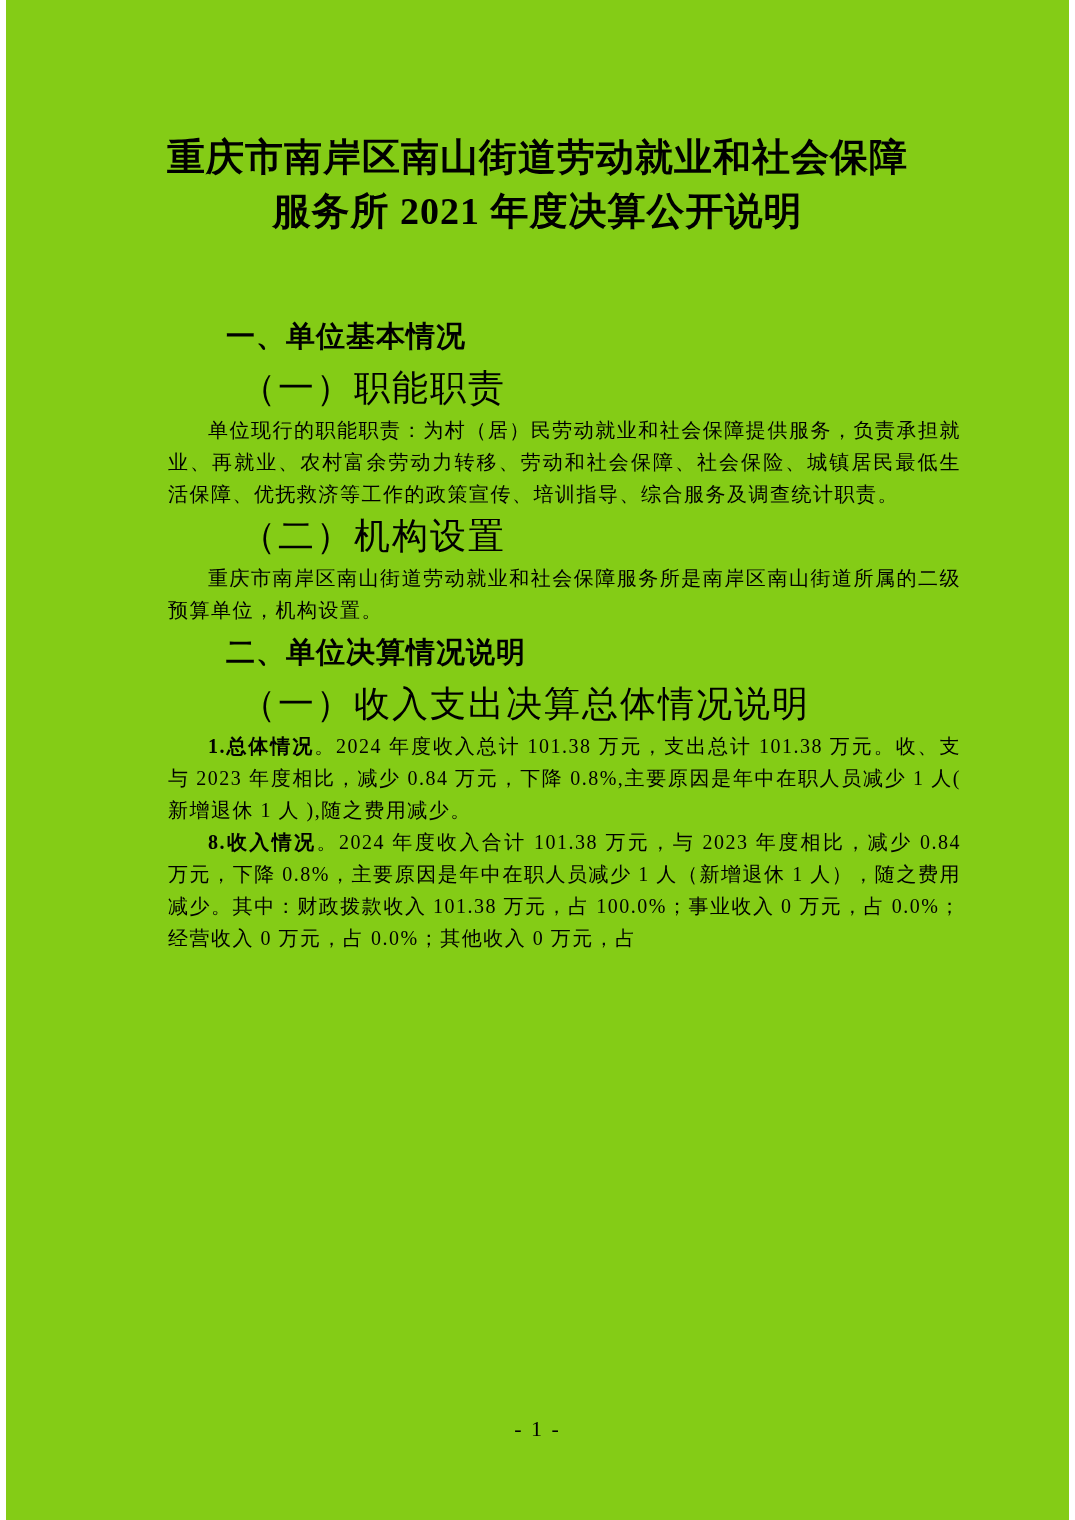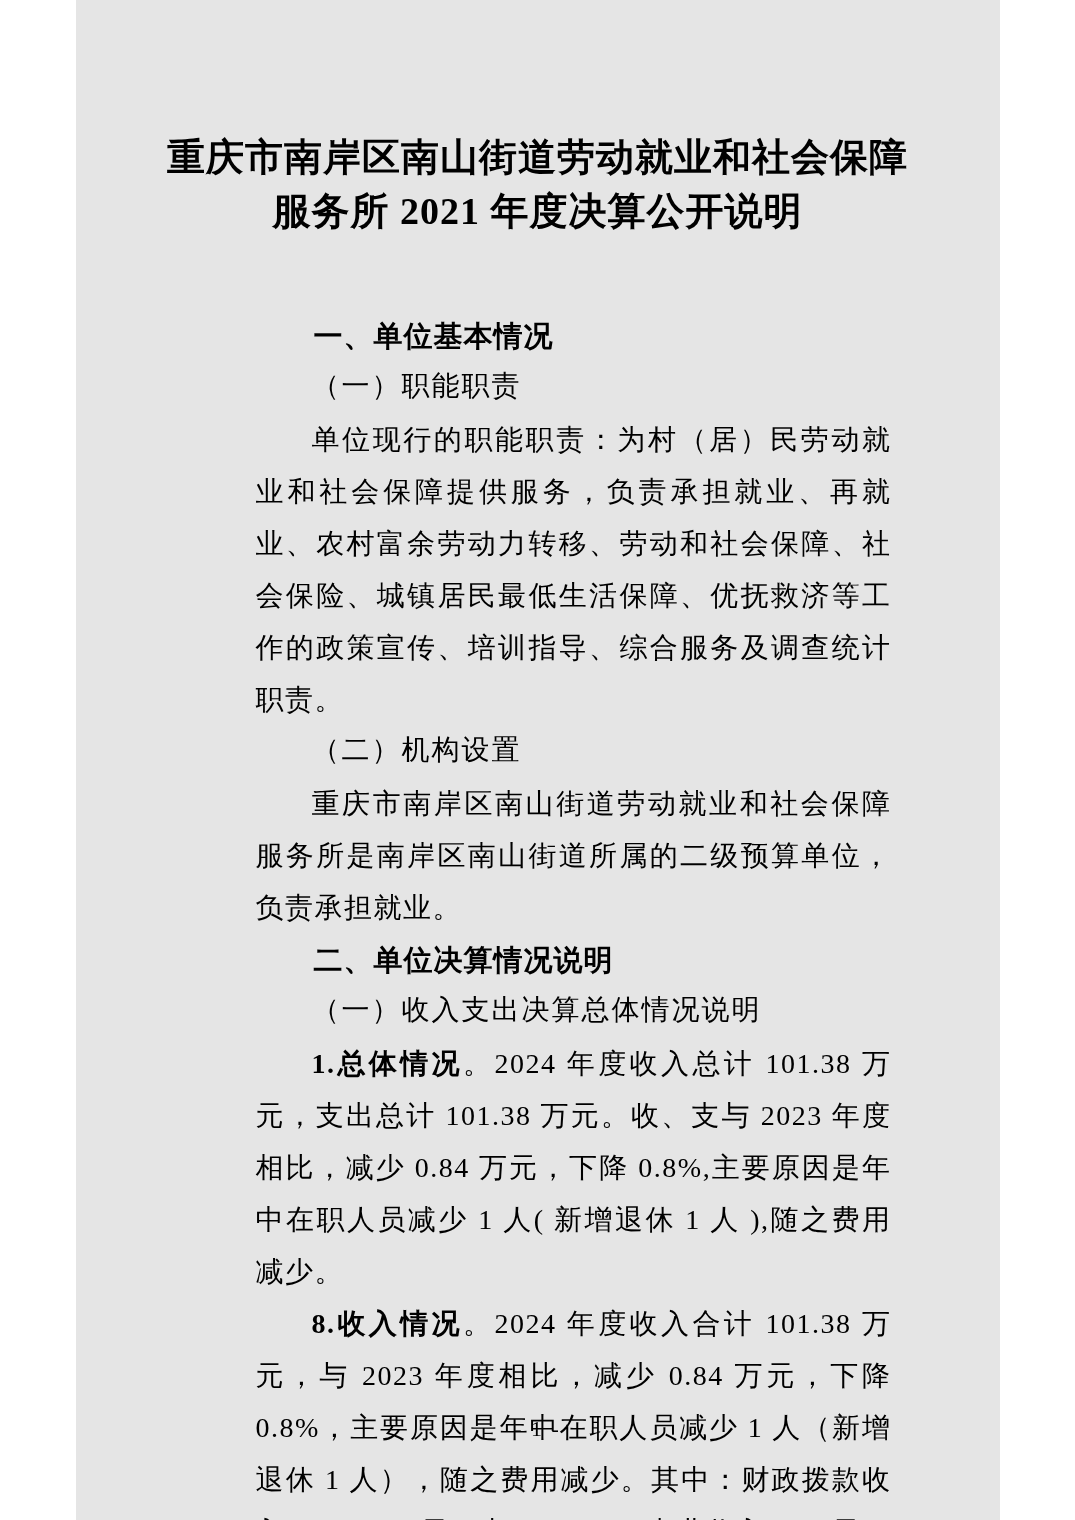--- a/index.html
+++ b/index.html
@@ -1,58 +1,57 @@
 <!DOCTYPE html>
 <html><head>
 <meta charset="utf-8">
 <style>
   * { margin: 0; padding: 0; box-sizing: border-box; }
   html, body { background: #ffffff; }
   .page {
     position: relative;
-    width: 924px;
+    width: 1063px;
     height: 1520px;
     margin: 0 auto;
-    background: #e5e5e5;
+    background: #84cc16;
     color: #000000;
     overflow: hidden;
   }
   .title {
     padding-top: 130px;
     text-align: center;
     font-family: "Liberation Serif", serif;
     font-weight: bold;
     font-size: 38px;
     line-height: 54px;
     letter-spacing: 1px;
   }
   .content {
     margin-top: 72px;
     padding-left: 162px;
     padding-right: 108px;
-    margin-left: 18px;
   }
   .content p { text-indent: 2em; }
   .h1 {
     font-family: "Liberation Sans", sans-serif;
     font-weight: bold;
     font-size: 29px;
     line-height: 52px;
     letter-spacing: 1px;
   }
   .h2 {
-    font-family: Liberation Mono, monospace;
-    font-size: 28px;
+    font-family: Liberation Serif, serif;
+    font-size: 36px;
     line-height: 52px;
     letter-spacing: 2px;
   }
   .para {
     font-family: "Liberation Serif", serif;
-    font-size: 28px;
-    line-height: 52px;
+    font-size: 20px;
+    line-height: 32px;
     letter-spacing: 1.5px;
     text-align: justify;
   }
   .lead { font-weight: bold; }
   .footer {
     position: absolute;
     left: 0;
     right: 0;
     bottom: 78px;
     text-align: center;
@@ -69,21 +68,21 @@
   <div class="title">
     <div>重庆市南岸区南山街道劳动就业和社会保障</div>
     <div>服务所 2021 年度决算公开说明</div>
   </div>
 
   <div class="content">
     <p class="h1">一、单位基本情况</p>
     <p class="h2">（一）职能职责</p>
     <p class="para">单位现行的职能职责：为村（居）民劳动就业和社会保障提供服务，负责承担就业、再就业、农村富余劳动力转移、劳动和社会保障、社会保险、城镇居民最低生活保障、优抚救济等工作的政策宣传、培训指导、综合服务及调查统计职责。</p>
     <p class="h2">（二）机构设置</p>
-    <p class="para">重庆市南岸区南山街道劳动就业和社会保障服务所是南岸区南山街道所属的二级预算单位，负责承担就业。</p>
+    <p class="para">重庆市南岸区南山街道劳动就业和社会保障服务所是南岸区南山街道所属的二级预算单位，机构设置。</p>
     <p class="h1">二、单位决算情况说明</p>
     <p class="h2">（一）收入支出决算总体情况说明</p>
     <p class="para"><span class="lead">1.总体情况</span><span>。2024 年度收入总计 101.38 万元，支出总计 101.38 万元。收、支与 2023 年度相比，减少 0.84 万元，下降 0.8%,主要原因是年中在职人员减少 1 人( 新增退休 1 人 ),随之费用减少。</span></p>
     <p class="para"><span class="lead">8.收入情况</span><span>。2024 年度收入合计 101.38 万元，与 2023 年度相比，减少 0.84 万元，下降 0.8%，主要原因是年中在职人员减少 1 人（新增退休 1 人），随之费用减少。其中：财政拨款收入 101.38 万元，占 100.0%；事业收入 0 万元，占 0.0%；经营收入 0 万元，占 0.0%；其他收入 0 万元，占</span></p>
   </div>
 
   <div class="footer">- 1 -</div>
 
 </div>
 

